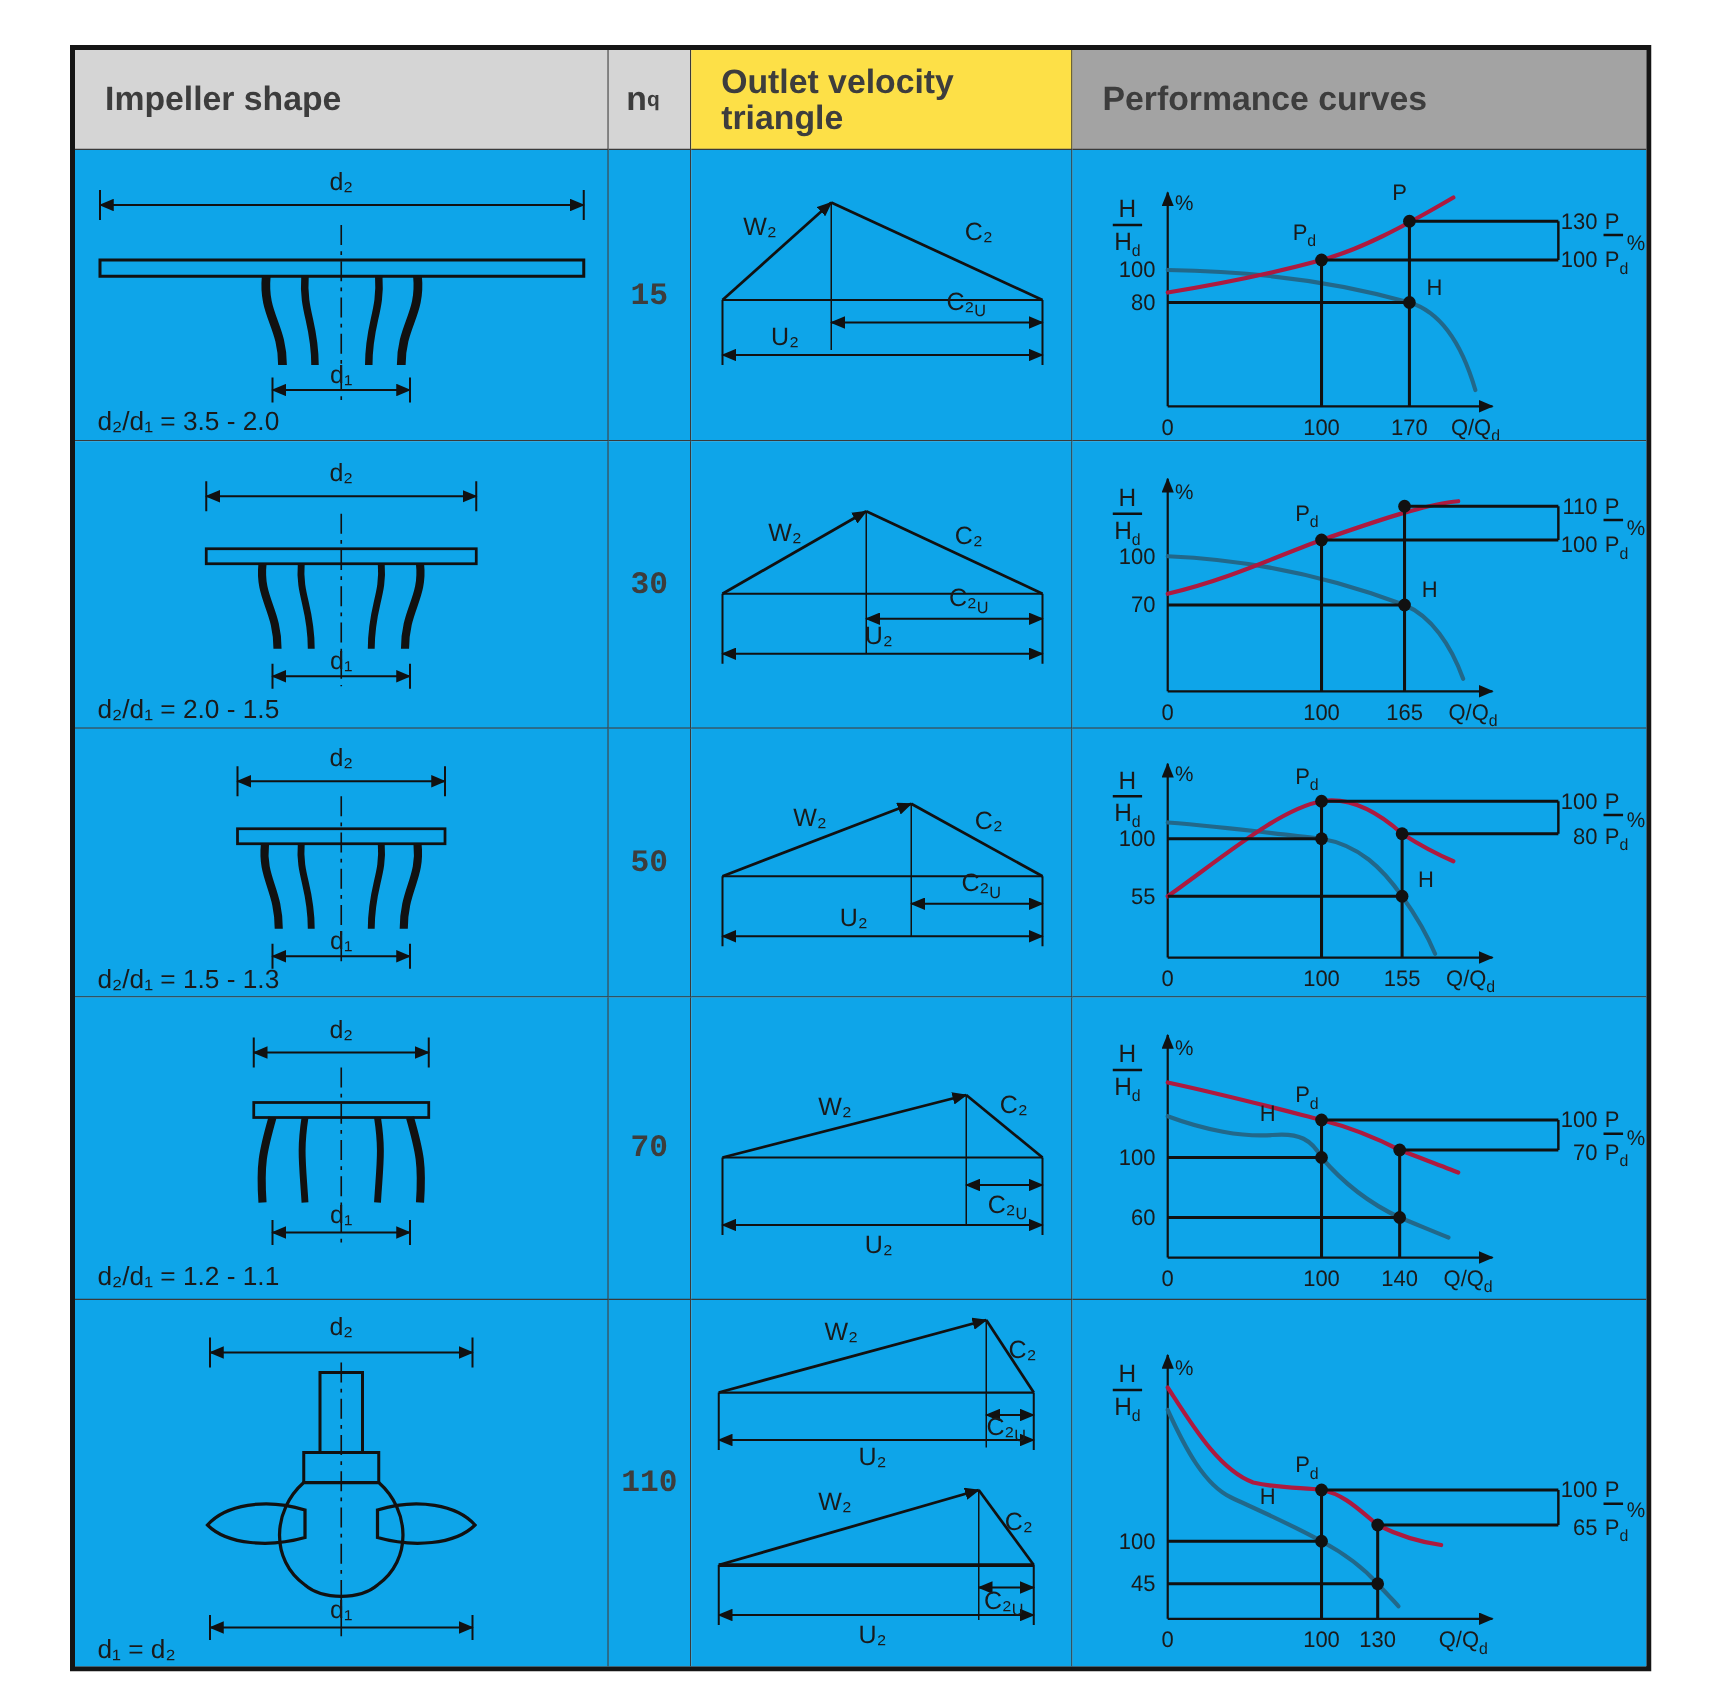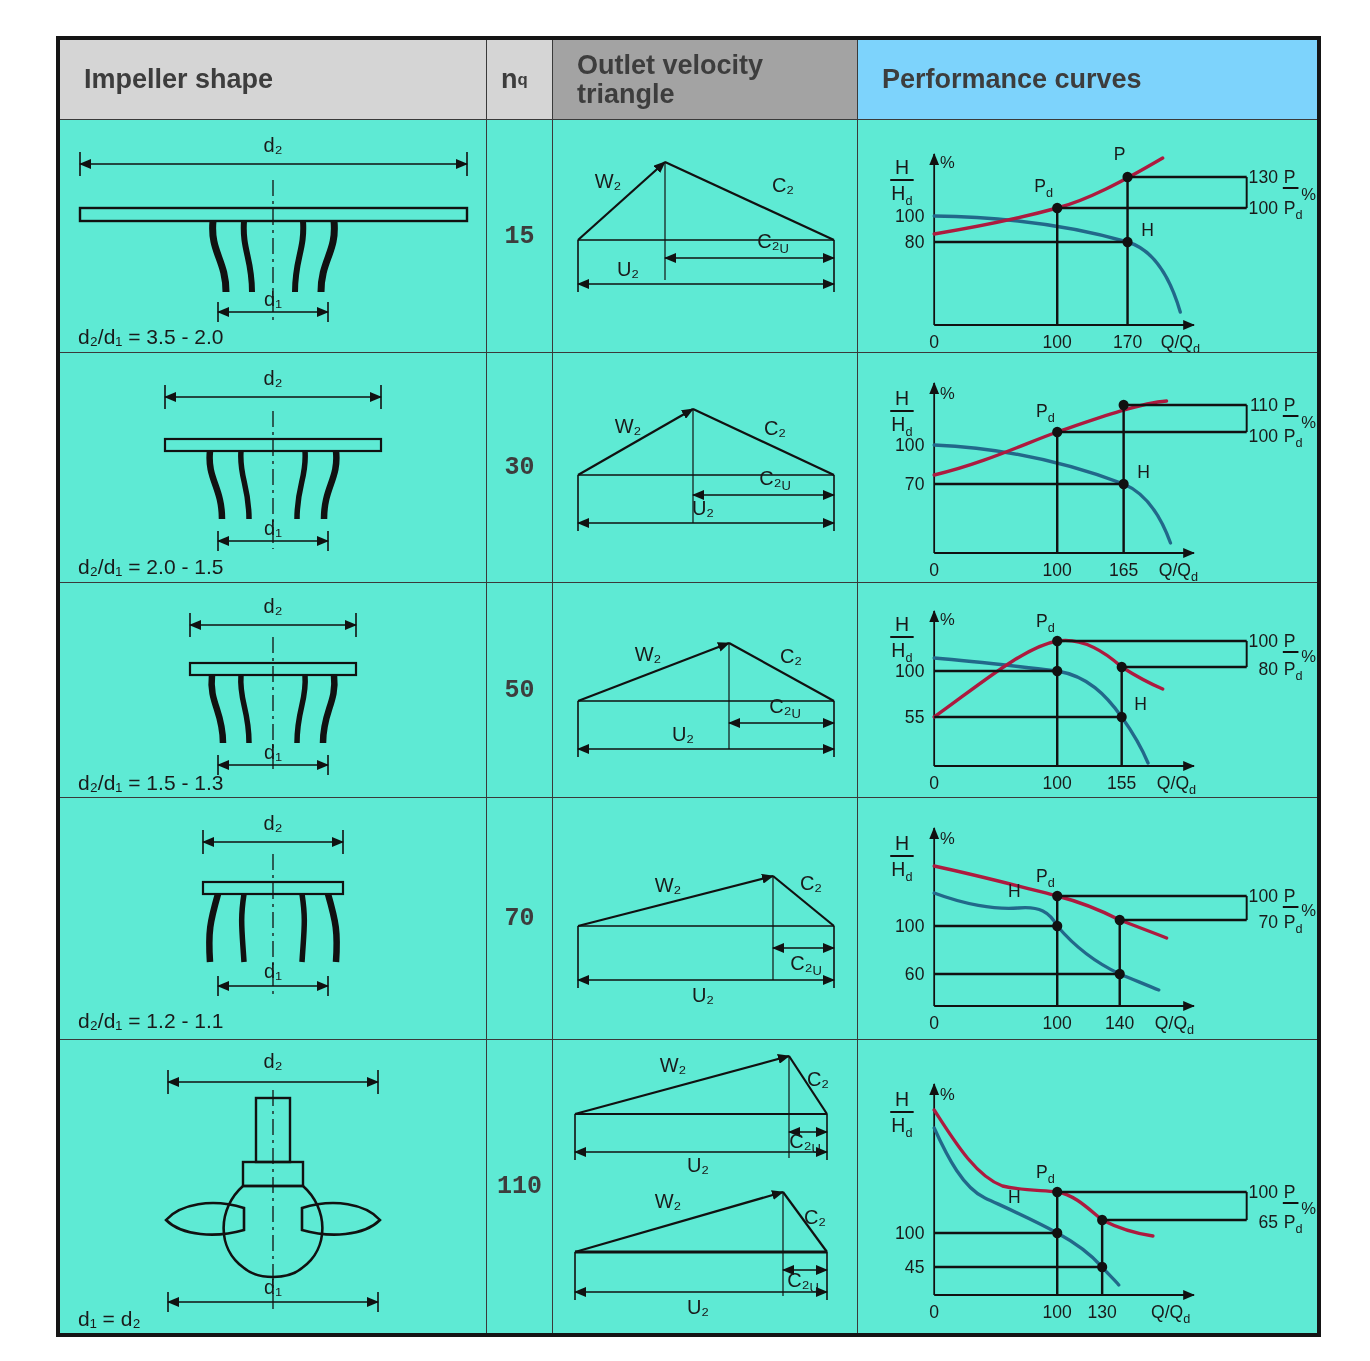--- a/index.html
+++ b/index.html
@@ -1,20 +1,20 @@
 <!DOCTYPE html>
 <html><head>
 <meta charset="utf-8">
 <style>
   * { margin:0; padding:0; box-sizing:border-box; }
   html,body { width:1370px; height:1361px; background:#ffffff; font-family:"Liberation Sans", sans-serif; }
   .page { width:1370px; height:1361px; padding:36px 49px 22px 56px; background:#fff; }
   .frame { width:1265px; height:1301px; border:4px solid #151515; background:#fff; }
   .grid { display:grid; grid-template-columns:427px 66px 305px 459px; grid-template-rows:80px 233px 230px 215px 242px 293px;border-radius:27px; }
-  .cell { border-right:1px solid #3a3a3a; border-bottom:1px solid #3a3a3a; position:relative; background:#5eead4; overflow:hidden; }
+  .cell { border-right:1px solid #3a3a3a; border-bottom:1px solid #3a3a3a; position:relative; background:#0ea5e9; overflow:hidden; }
   .cell.lc { border-right:none; }
   .cell.lr { border-bottom:none; }
   .head { background:#d5d5d5; display:flex; align-items:center; padding-left:24px; font-size:27px; font-weight:bold; color:#3d3d3d; line-height:1.05; }
   .head.hnq { padding-left:14px; }
   .head sub { font-size:0.62em; }
   .nq-val { display:flex; align-items:center; justify-content:center; height:100%; font-size:25px; font-weight:bold; color:#3d3d3d;font-family:Liberation Mono, monospace; }
   svg { display:block; }
   text { font-family:"Liberation Sans", sans-serif; fill:#1a1a1a; }
   .t20 { font-size:20px; }
   .t18 { font-size:18px; }
@@ -52,24 +52,24 @@
 <div class="frame">
 <div class="grid">
 
   <div class="cell head" style="background: rgb(213, 213, 213);">
           <span>Impeller shape</span>
         </div>
   <div class="cell head hnq" style="background: rgb(213, 213, 213);">
           <span>n</span>
           <sub>q</sub>
         </div>
-  <div class="cell head" style="background: #a3a3a3;">
+  <div class="cell head" style="background: #fde047;">
           <span>Outlet velocity triangle</span>
         </div>
-  <div class="cell head lc" style="background: #7dd3fc;">
+  <div class="cell head lc" style="background: #a3a3a3;">
           <span>Performance curves</span>
         </div>
 
   <div class="cell">
     <svg width="426" height="232" viewBox="0 0 426 232">
       <g class="dimline">
         <line x1="20" y1="44" x2="407" y2="44" marker-start="url(#as)" marker-end="url(#ae)"></line>
         <line x1="20" y1="32" x2="20" y2="56"></line>
               <line x1="407" y1="32" x2="407" y2="56"></line>
       </g>

